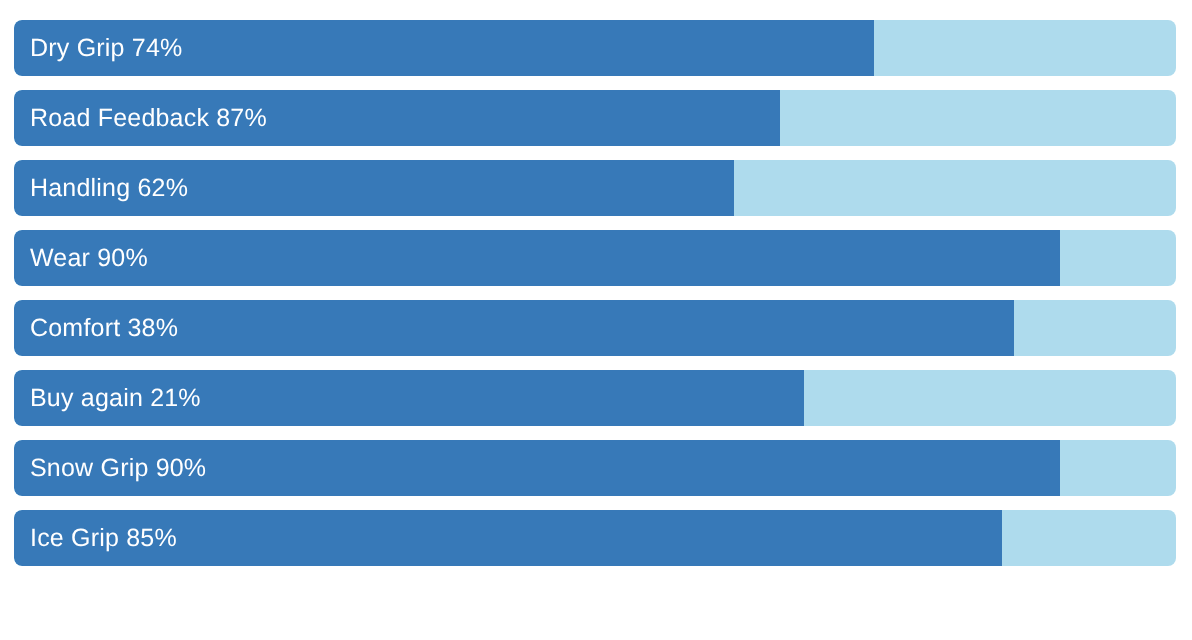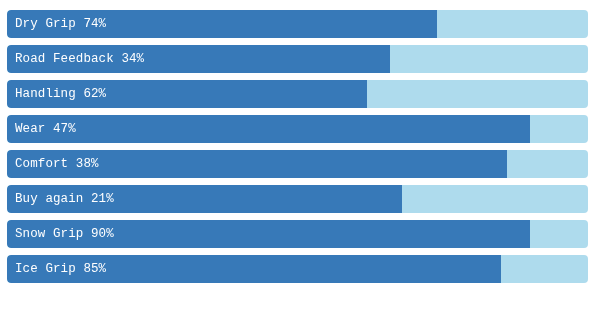--- a/index.html
+++ b/index.html
@@ -40,50 +40,50 @@
     border-radius: 4px 0 0 4px;
   }
   .bar-label {
     position: absolute;
     left: 8px;
     top: 0;
     height: 28px;
     line-height: 28px;
     color: #ffffff;
     font-size: 12.5px;
-    font-family: Liberation Mono, monospace;
+    font-family: Liberation Sans, sans-serif;
     white-space: nowrap;
     z-index: 2;
     letter-spacing: 0.1px;
   }
 </style>
 </head>
 <body>
 
 <div id="chart">
 
   <div class="bar-row">
     <div class="bar-fill" style="width: 74%;"></div>
     <span class="bar-label">Dry Grip 74%</span>
   </div>
 
 
   <div class="bar-row">
     <div class="bar-fill" style="width: 66%;"></div>
-    <span class="bar-label">Road Feedback 34%</span>
+    <span class="bar-label">Road Feedback 87%</span>
   </div>
 
   <div class="bar-row">
     <div class="bar-fill" style="width: 62%;"></div>
     <span class="bar-label">Handling 62%</span>
   </div>
 
   <div class="bar-row">
     <div class="bar-fill" style="width: 90%;"></div>
-    <span class="bar-label">Wear 47%</span>
+    <span class="bar-label">Wear 90%</span>
   </div>
 
   <div class="bar-row">
     <div class="bar-fill" style="width: 86%;"></div>
     <span class="bar-label">Comfort 38%</span>
   </div>
 
   <div class="bar-row">
     <div class="bar-fill" style="width: 68%;"></div>
     <span class="bar-label">Buy again 21%</span>

